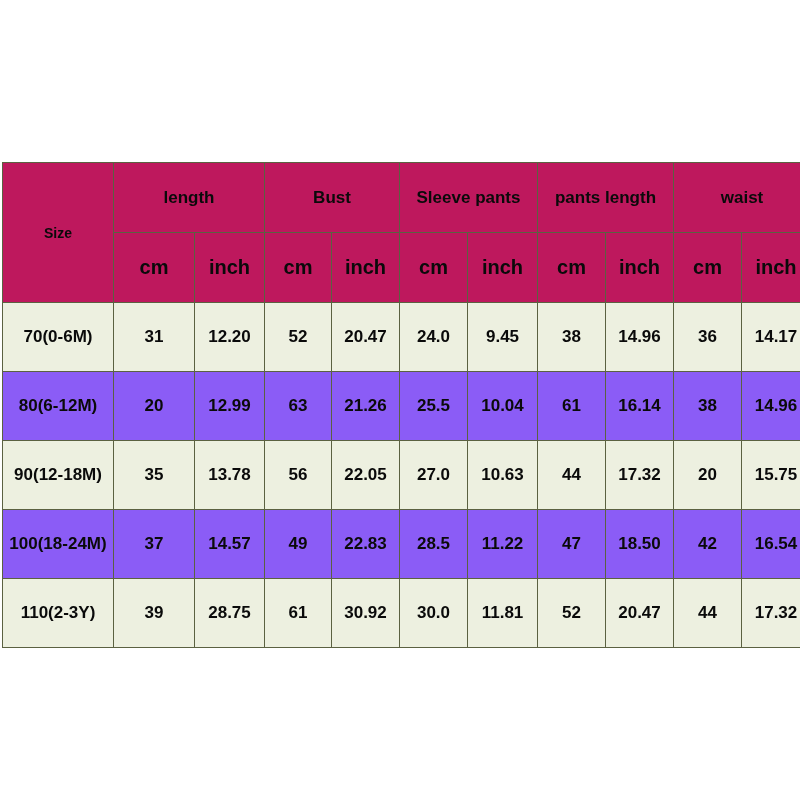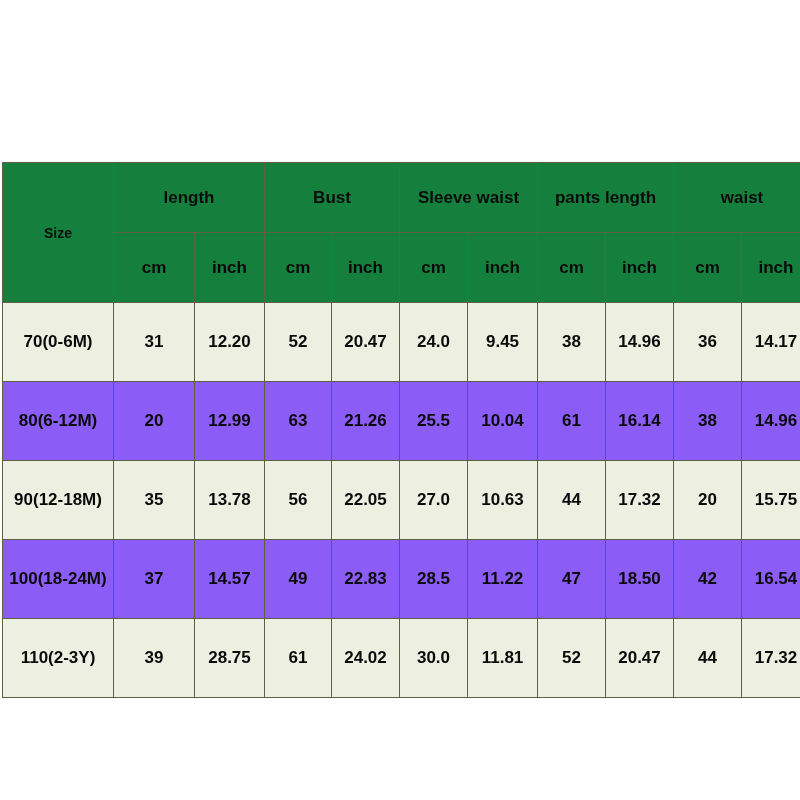--- a/index.html
+++ b/index.html
@@ -34,37 +34,37 @@
     text-align: center;
     vertical-align: middle;
     font-weight: bold;
     color: #0a0a0a;
     padding: 0;
     box-sizing: border-box;
   }
 
   
   thead th {
-    background: #15803d;
+    background: #be185d;
     font-size: 17px;
   }
   th.size-head {
     font-size: 14px;
   }
   th.group-head {
     height: 70px;
   }
   th.unit-head {
     height: 70px;
-    font-size: 17px;
+    font-size: 20px;
   }
 
   
   tbody td {
-    height: 79px;
+    height: 69px;
     font-size: 17px;
   }
   tbody tr.row-light td {
     background: #edf0e0;
   }
   tbody tr.row-dark td {
     background: #8b5cf6;
   }
   td.size-cell {
     font-size: 17px;
@@ -99,21 +99,21 @@
         <col class="c-g">
         <col class="c-h">
         <col class="c-i">
         <col class="c-j">
     </colgroup>
     <thead>
       <tr>
         <th class="size-head" rowspan="2">Size</th>
         <th class="group-head" colspan="2">length</th>
         <th class="group-head" colspan="2">Bust</th>
-        <th class="group-head" colspan="2">Sleeve waist</th>
+        <th class="group-head" colspan="2">Sleeve pants</th>
         <th class="group-head" colspan="2">pants length</th>
         <th class="group-head" colspan="2">waist</th>
       </tr>
       <tr>
         <th class="unit-head">cm</th>
         <th class="unit-head">inch</th>
         <th class="unit-head">cm</th>
         <th class="unit-head">inch</th>
         <th class="unit-head">cm</th>
         <th class="unit-head">inch</th>
@@ -174,21 +174,21 @@
         <td>47</td>
         <td>18.50</td>
         <td>42</td>
         <td>16.54</td>
       </tr>
       <tr class="row-light">
         <td class="size-cell">110(2-3Y)</td>
         <td>39</td>
         <td>28.75</td>
         <td>61</td>
-        <td>24.02</td>
+        <td>30.92</td>
         <td>30.0</td>
         <td>11.81</td>
         <td>52</td>
         <td>20.47</td>
         <td>44</td>
         <td>17.32</td>
       </tr>
     </tbody>
   </table>
 </div>

